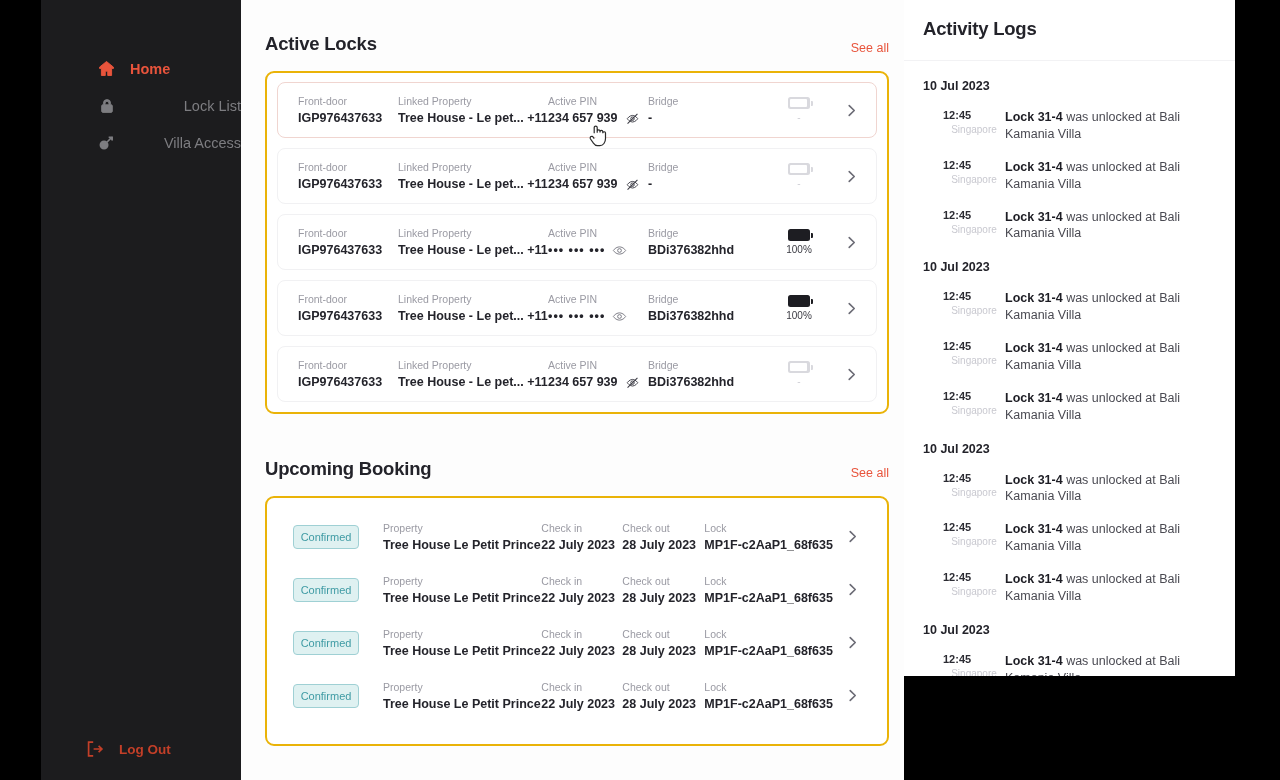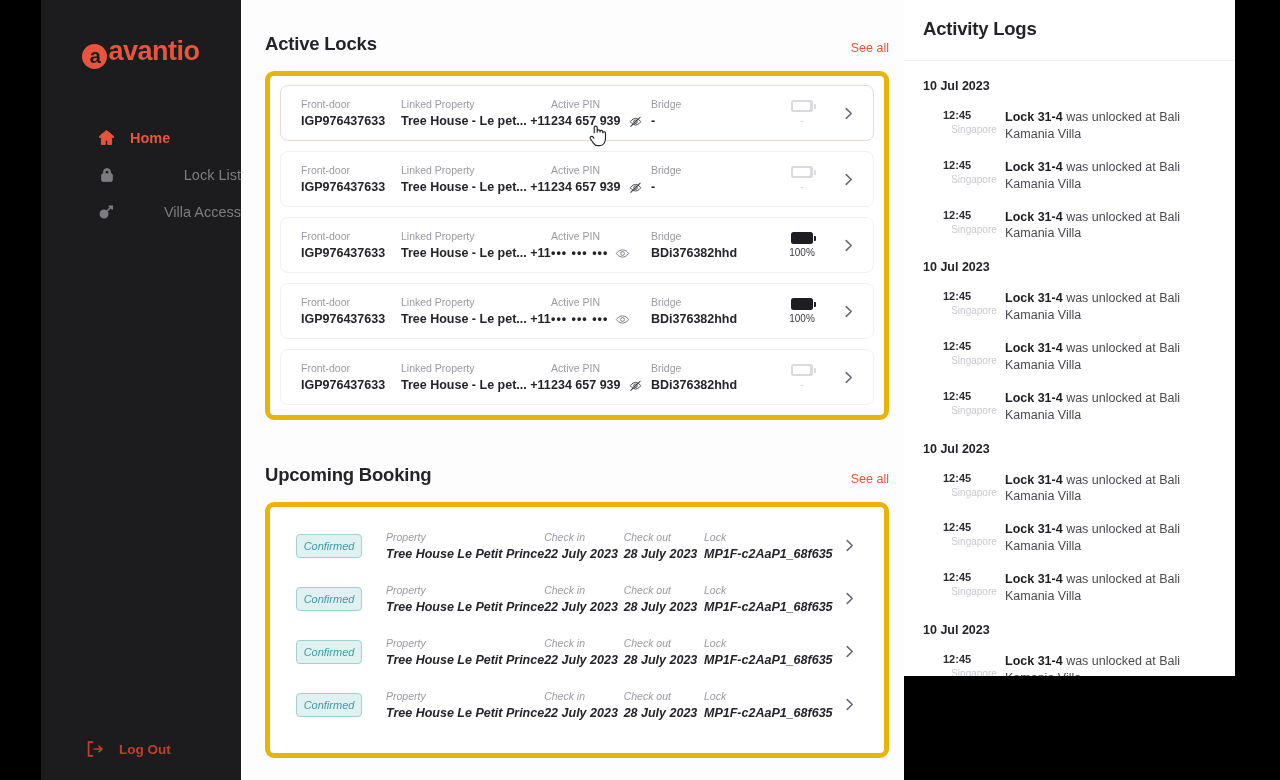--- a/index.html
+++ b/index.html
@@ -46,23 +46,23 @@
   }
   .sec-head{
     display:flex; align-items:flex-end; justify-content:space-between;
     padding:0 15px 0 24px;
   }
   .sec-title{ font-size:18.5px; font-weight:bold; color:#23232a; letter-spacing:-0.2px; }
   .see-all{ font-size:12.5px; color:#e8543c; cursor:pointer; }
 
   .outer-card{
     margin:16px 15px 0 24px; background:#fff;
-    border:5px solid #eab308; border-radius:9px; padding:9px 10px 10px 10px;
-  }
-  .outer-card.bookings{ padding:12px 10px 22px 10px;font-style:italic; }
+    border:2px solid #eab308; border-radius:9px; padding:9px 10px 10px 10px;
+  }
+  .outer-card.bookings{ padding:12px 10px 22px 10px; }
 
   .lock-row{
     display:flex; align-items:center;
     border:1px solid #f1f1f3; border-radius:8px;
     background:#fff; height:56px; margin-bottom:10px;
     padding:0 6px 0 20px; cursor:pointer;
   }
   .lock-row:last-child{ margin-bottom:0; }
   .lock-row.hover{ border-color:#f0d5d0; }
 
@@ -133,23 +133,20 @@
 
   
   .cursor{ position:absolute; left:589px; top:124px; width:19px; height:25px; pointer-events:none; }
 </style>
 </head>
 <body>
 
 <div id="app">
 
   <div class="sidebar">
-    <div class="logo">
-      <span class="a-badge">a</span><span>avantio</span>
-    </div>
 
     <div class="nav">
       <div class="nav-item active">
         <span class="ic">
           <svg viewBox="0 0 18 18" width="17" height="17">
               <path d="M9 1.6 1.6 7.6v1.3h2v7.5h4.1v-4.6h2.6v4.6h4.1V8.9h2V7.6z"></path>
             </svg>
         </span>
         <span>Home</span>
       </div>

